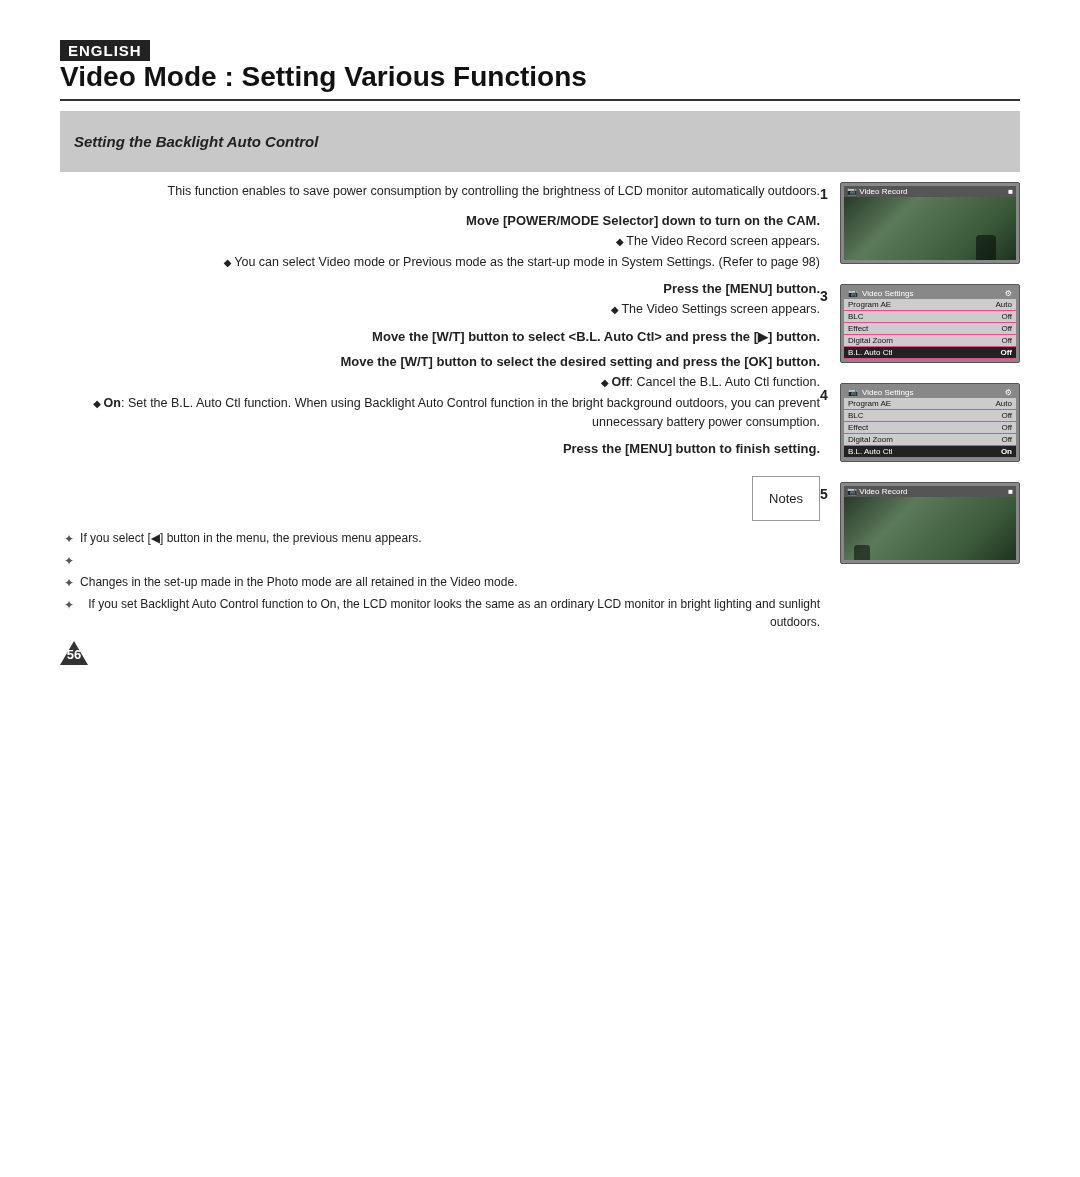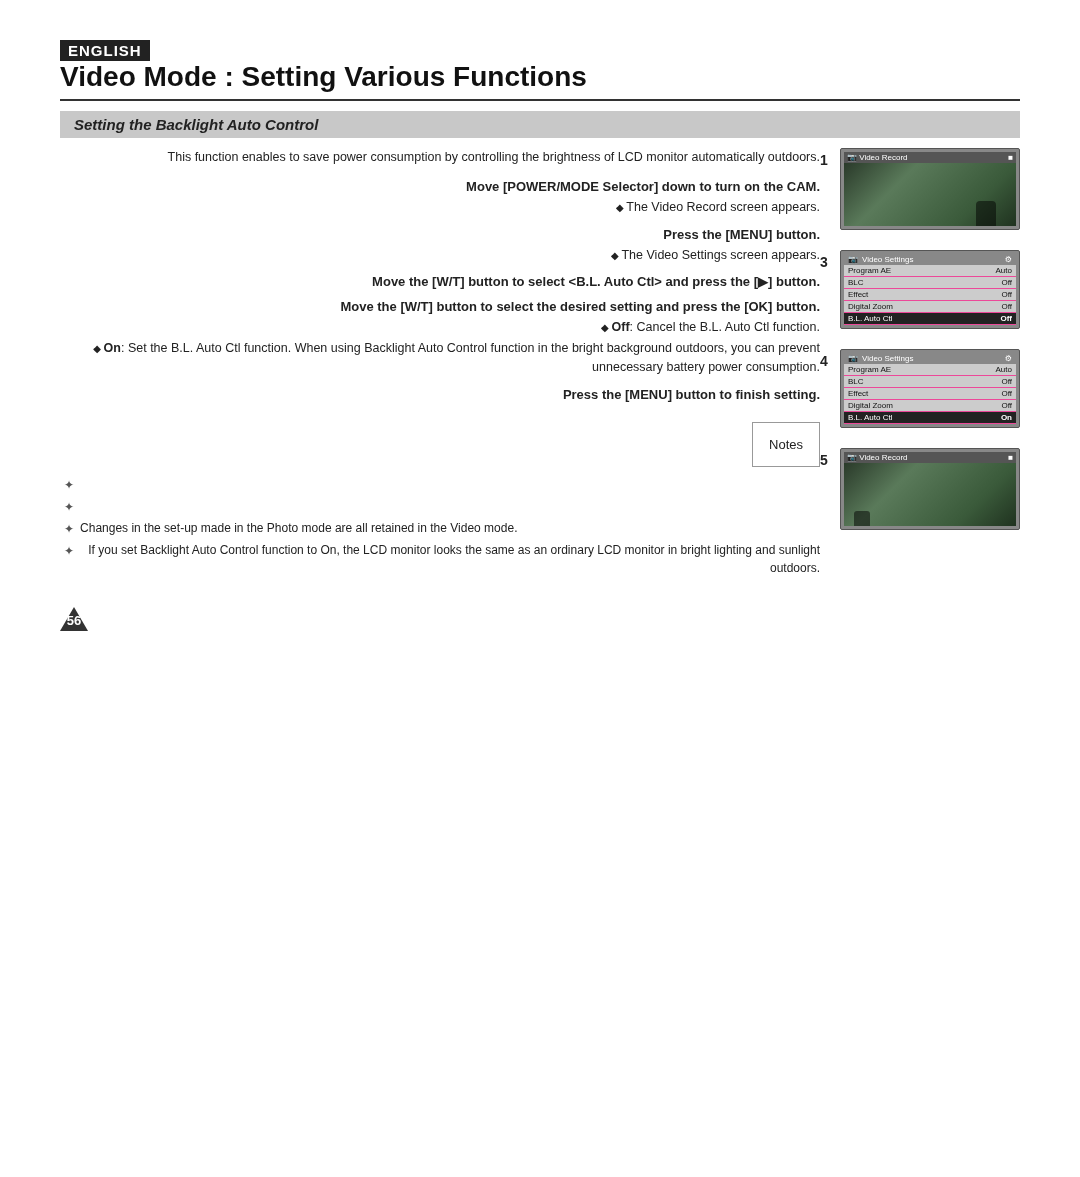--- a/index.html
+++ b/index.html
@@ -27,21 +27,21 @@
       font-size: 28px;
       font-weight: bold;
       color: #111;
       border-bottom: 2px solid #333;
       padding-bottom: 6px;
       margin-bottom: 10px;
     }
 
     .section-header {
       background: #c8c8c8;
-      padding: 5px 14px;
+      padding: 22px 14px;
       font-size: 15px;
       font-weight: bold;
       font-style: italic;
       margin-bottom: 10px;
       display: inline-block;
       width: 100%;
     }
 
     .main-layout {
       display: flex;
@@ -143,21 +143,20 @@
       color: #fff;
       position: absolute;
       left: 50%;
       transform: translateX(-50%);
       top: 6px;
     }
 
     .page-num-wrap {
       position: relative;
       display: inline-block;
-      margin-top: 20px;
     }
 
     
     .screen-card {
       background: #888;
       border: 1.5px solid #555;
       border-radius: 2px;
       padding: 3px;
       margin-bottom: 2px;
       position: relative;
@@ -255,20 +254,21 @@
 
 <div class="section-header">Setting the Backlight Auto Control</div>
 
 <div class="main-layout">
   <div class="left-content">
     <p class="intro-text">This function enables to save power consumption by controlling the brightness of LCD monitor automatically outdoors.</p>
 
     <div class="step">
       <div class="step-title">Move [POWER/MODE Selector] down to turn on the CAM.</div>
       <div class="step-bullet">The Video Record screen appears.</div>
+      <div class="step-bullet">You can select Video mode or Previous mode as the start-up mode in System Settings. (Refer to page 98)</div>
     </div>
 
     <div class="step">
       <div class="step-title">Press the [MENU] button.</div>
       <div class="step-bullet">The Video Settings screen appears.</div>
     </div>
 
     <div class="step">
       <div class="step-title">Move the [W/T] button to select &lt;B.L. Auto Ctl&gt; and press the [▶] button.</div>
     </div>
@@ -284,20 +284,21 @@
     </div>
 
     <div class="step">
       <div class="step-title">Press the [MENU] button to finish setting.</div>
     </div>
 
     <div class="notes-section">
       <div class="notes-box">Notes</div>
       <div class="note-item">
         <span class="note-cross">✦</span>
+        <span>If you select [◀] button in the menu, the previous menu appears.</span>
       </div>
       <div class="note-item">
         <span class="note-cross">✦</span>
       </div>
       <div class="note-item">
         <span class="note-cross">✦</span>
         <span>Changes in the set-up made in the Photo mode are all retained in the Video mode.</span>
       </div>
       <div class="note-item">
         <span class="note-cross">✦</span>

